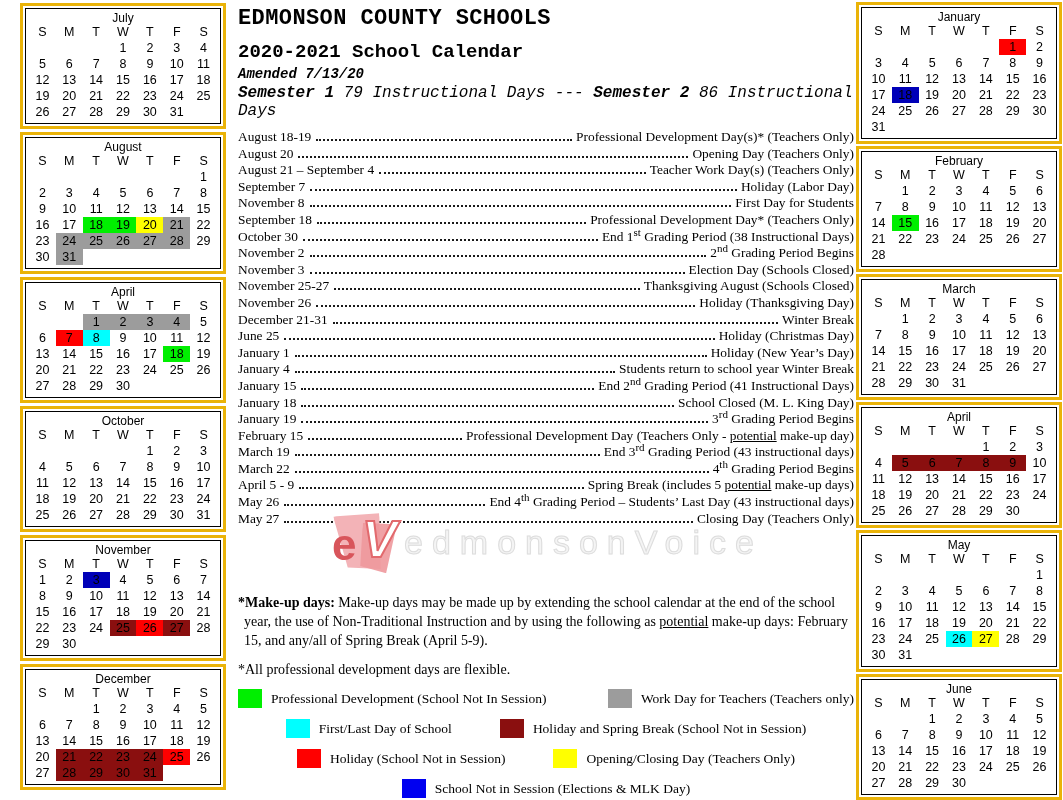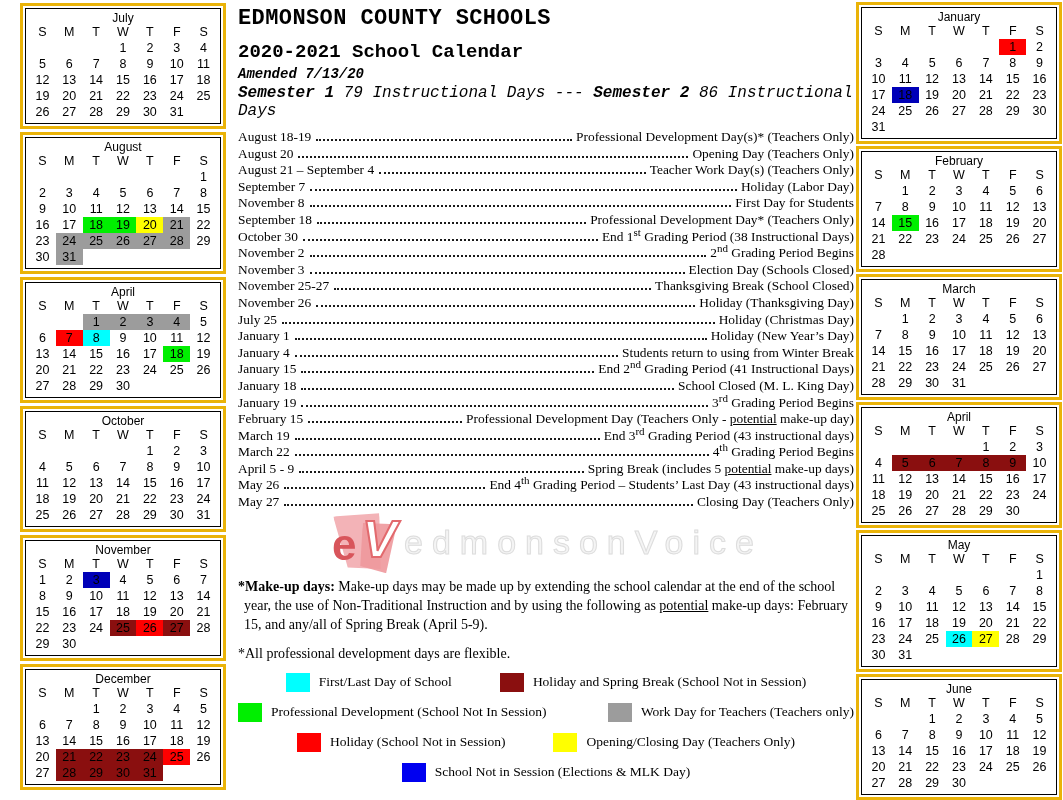--- a/index.html
+++ b/index.html
@@ -699,41 +699,46 @@
         <span class="ev-label"><span>2</span><span class="rt-sup">nd</span><span> Grading Period Begins</span></span>
       </div>
       <div class="ev-row">
         <span class="ev-date">November 3</span>
         <span class="ev-leader"></span>
         <span class="ev-label"><span>Election Day (Schools Closed)</span></span>
       </div>
       <div class="ev-row">
         <span class="ev-date">November 25-27</span>
         <span class="ev-leader"></span>
-        <span class="ev-label"><span>Thanksgiving Break (School Closed)</span></span>
+        <span class="ev-label"><span>Thanksgiving August (Schools Closed)</span></span>
       </div>
       <div class="ev-row">
         <span class="ev-date">November 26</span>
         <span class="ev-leader"></span>
         <span class="ev-label"><span>Holiday (Thanksgiving Day)</span></span>
       </div>
       <div class="ev-row">
-        <span class="ev-date">July 25</span>
+        <span class="ev-date">December 21-31</span>
+        <span class="ev-leader"></span>
+        <span class="ev-label"><span>Winter Break</span></span>
+      </div>
+      <div class="ev-row">
+        <span class="ev-date">June 25</span>
         <span class="ev-leader"></span>
         <span class="ev-label"><span>Holiday (Christmas Day)</span></span>
       </div>
       <div class="ev-row">
         <span class="ev-date">January 1</span>
         <span class="ev-leader"></span>
         <span class="ev-label"><span>Holiday (New Year’s Day)</span></span>
       </div>
       <div class="ev-row">
         <span class="ev-date">January 4</span>
         <span class="ev-leader"></span>
-        <span class="ev-label"><span>Students return to using from Winter Break</span></span>
+        <span class="ev-label"><span>Students return to school year Winter Break</span></span>
       </div>
       <div class="ev-row">
         <span class="ev-date">January 15</span>
         <span class="ev-leader"></span>
         <span class="ev-label"><span>End 2</span><span class="rt-sup">nd</span><span> Grading Period (41 Instructional Days)</span></span>
       </div>
       <div class="ev-row">
         <span class="ev-date">January 18</span>
         <span class="ev-leader"></span>
         <span class="ev-label"><span>School Closed (M. L. King Day)</span></span>
@@ -776,40 +781,40 @@
     </div>
 
   <div class="wm-spacer"></div>
 
   <div id="notes">
     <div class="note"><span class="rt-b">*Make-up days:</span><span>  Make-up days may be made up by extending the school calendar at the end of the school year, the use of Non-Traditional Instruction and by using the following as </span><span class="rt-iu">potential</span><span> make-up days:  February 15, and any/all of Spring Break (April 5-9).</span></div>
     <div class="note"><span>*All professional development days are flexible.</span></div>
   </div>
 
   <div id="legend">
+      <div class="lg-row lg-first">
+        <span class="lg-item">
+          <span class="lg-swatch" style="background: rgb(0, 239, 0);"></span>
+          <span class="lg-label">Professional Development (School Not In Session)</span>
+        </span>
+        <span class="lg-item">
+          <span class="lg-swatch" style="background: rgb(156, 156, 156);"></span>
+          <span class="lg-label">Work Day for Teachers (Teachers only)</span>
+        </span>
+      </div>
       <div class="lg-row lg-center">
         <span class="lg-item">
           <span class="lg-swatch" style="background: rgb(0, 255, 255);"></span>
           <span class="lg-label">First/Last Day of School</span>
         </span>
         <span class="lg-item">
           <span class="lg-swatch" style="background: rgb(138, 15, 15);"></span>
           <span class="lg-label">Holiday and Spring Break (School Not in Session)</span>
         </span>
       </div>
-      <div class="lg-row lg-first">
-        <span class="lg-item">
-          <span class="lg-swatch" style="background: rgb(0, 239, 0);"></span>
-          <span class="lg-label">Professional Development (School Not In Session)</span>
-        </span>
-        <span class="lg-item">
-          <span class="lg-swatch" style="background: rgb(156, 156, 156);"></span>
-          <span class="lg-label">Work Day for Teachers (Teachers only)</span>
-        </span>
-      </div>
       <div class="lg-row lg-center">
         <span class="lg-item">
           <span class="lg-swatch" style="background: rgb(255, 0, 0);"></span>
           <span class="lg-label">Holiday (School Not in Session)</span>
         </span>
         <span class="lg-item">
           <span class="lg-swatch" style="background: rgb(255, 255, 0);"></span>
           <span class="lg-label">Opening/Closing Day (Teachers Only)</span>
         </span>
       </div>

